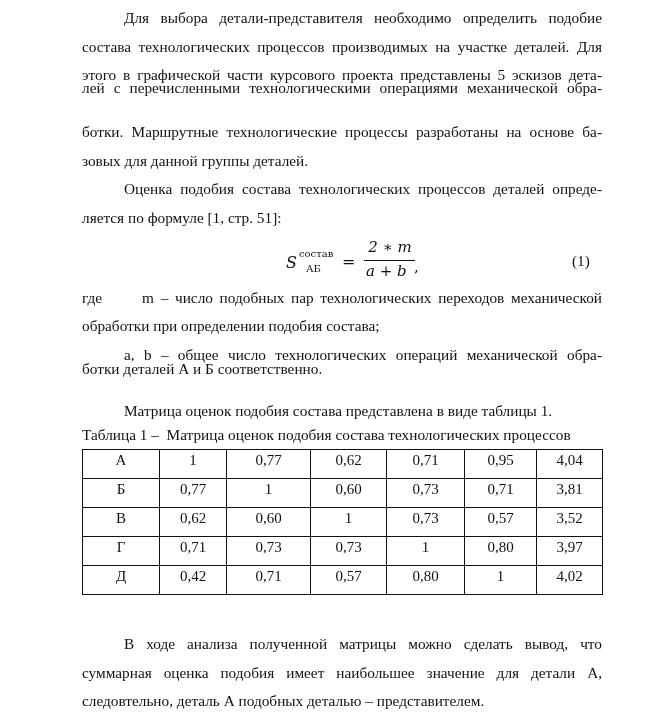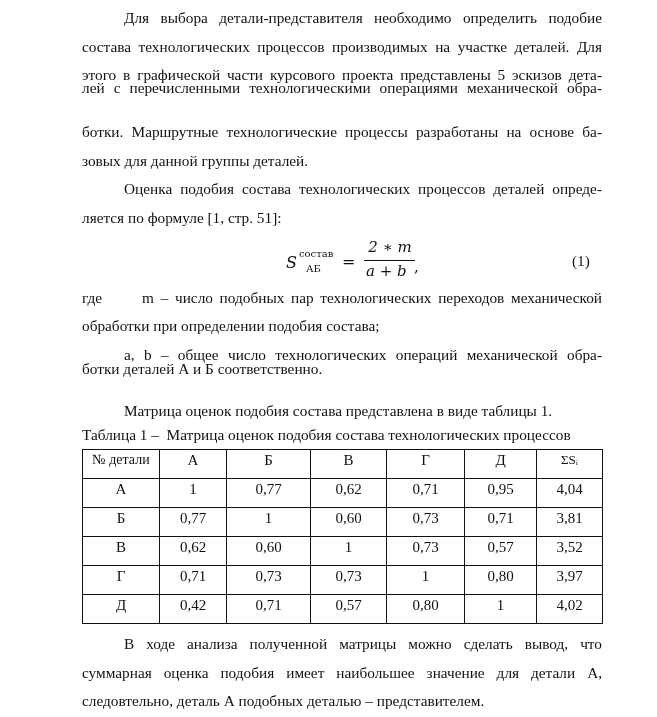--- a/index.html
+++ b/index.html
@@ -72,29 +72,20 @@
     <colgroup>
       <col style="width:77px">
         <col style="width:67px">
         <col style="width:84px">
         <col style="width:76px">
         <col style="width:78px">
         <col style="width:72px">
         <col style="width:66px">
     </colgroup>
     <tbody>
-        <tr>
-      <td style="font-size:14px">№ детали</td>
-      <td>А</td>
-      <td>Б</td>
-      <td>В</td>
-      <td>Г</td>
-      <td>Д</td>
-      <td style="font-size:13px">ΣSᵢ</td>
-    </tr>
     <tr>
       <td>А</td>
       <td>1</td>
       <td>0,77</td>
       <td>0,62</td>
       <td>0,71</td>
       <td>0,95</td>
       <td>4,04</td>
     </tr>
     <tr>

